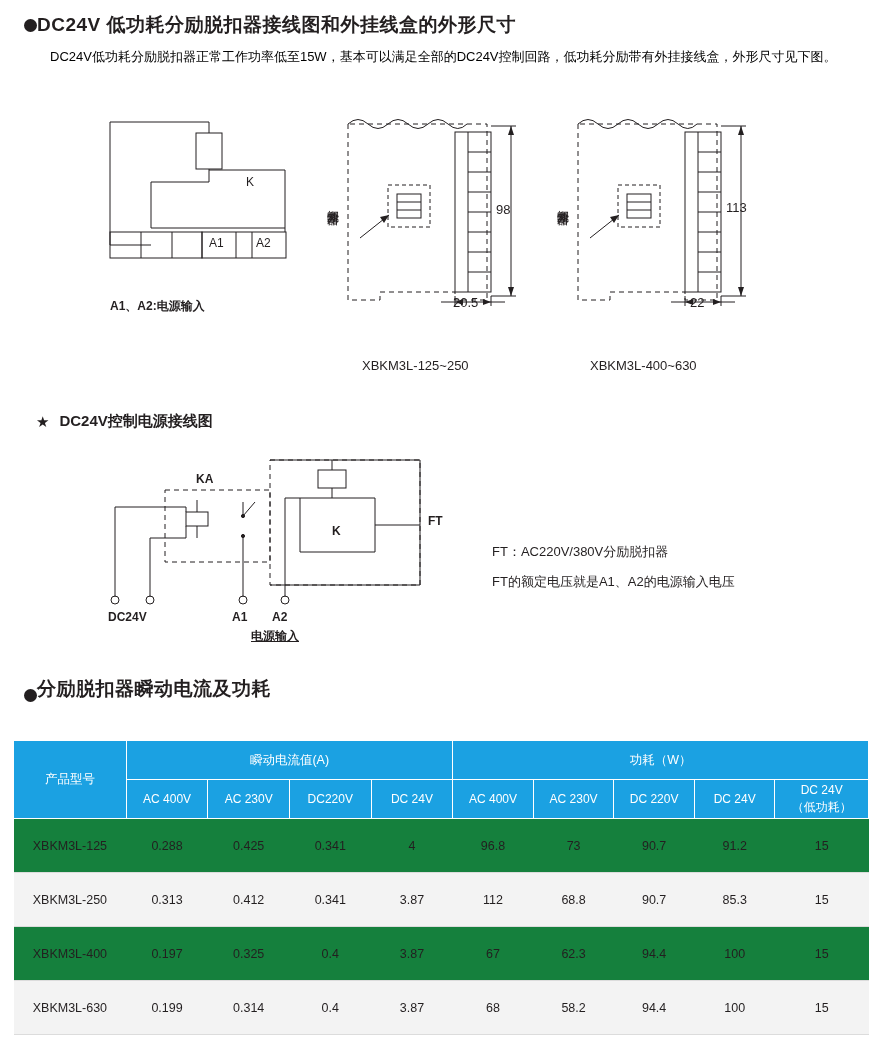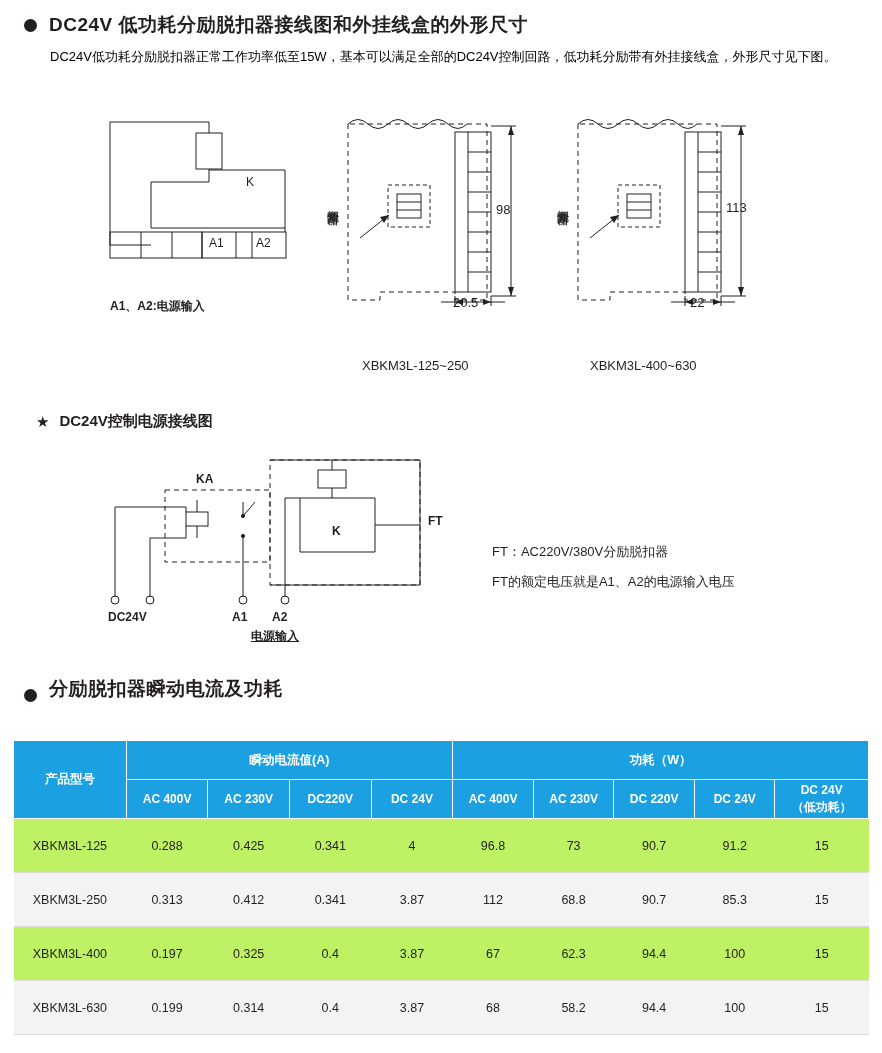--- a/index.html
+++ b/index.html
@@ -13,21 +13,21 @@
     font-family: "Liberation Sans", sans-serif;
     color: #231f20;
     position: relative;
     overflow: hidden;
   }
 
   
   .section-head {
     display: flex;
     align-items: center;
-    gap: 12px;
+    gap: 0;
   }
   .bullet-dot {
     width: 13px;
     height: 13px;
     border-radius: 50%;
     background: #231f20;
     flex: 0 0 auto;
   }
   .section-title {
     font-size: 19px;
@@ -98,38 +98,38 @@
     table-layout: fixed;
   }
   table.spec th, table.spec td {
     border: 1px solid #ffffff;
     text-align: center;
     font-size: 12.5px;
   }
   table.spec thead th {
     background: #1ba1e2;
     color: #ffffff;
-    font-weight: bold;
+    font-weight: normal;
     height: 38px;
     padding: 0 8px;
   }
   table.spec thead th.tall {
     height: 76px;
   }
   table.spec thead th.sub {
     height: 38px;
     font-size: 12px;
   }
   table.spec tbody td {
     height: 51px;
     border: none;
     border-bottom: 1px solid #dcdcdc;
     color: #231f20;
     font-size: 12.5px;
-    background: #bef264;
+    background: #15803d;
   }
   table.spec tbody tr:nth-child(even) td {
     background: #f3f3f3;
   }
   table.spec tbody td.first {
     font-size: 12.5px;
   }
   .two-line { line-height: 1.45; }
 </style>
 </head>

